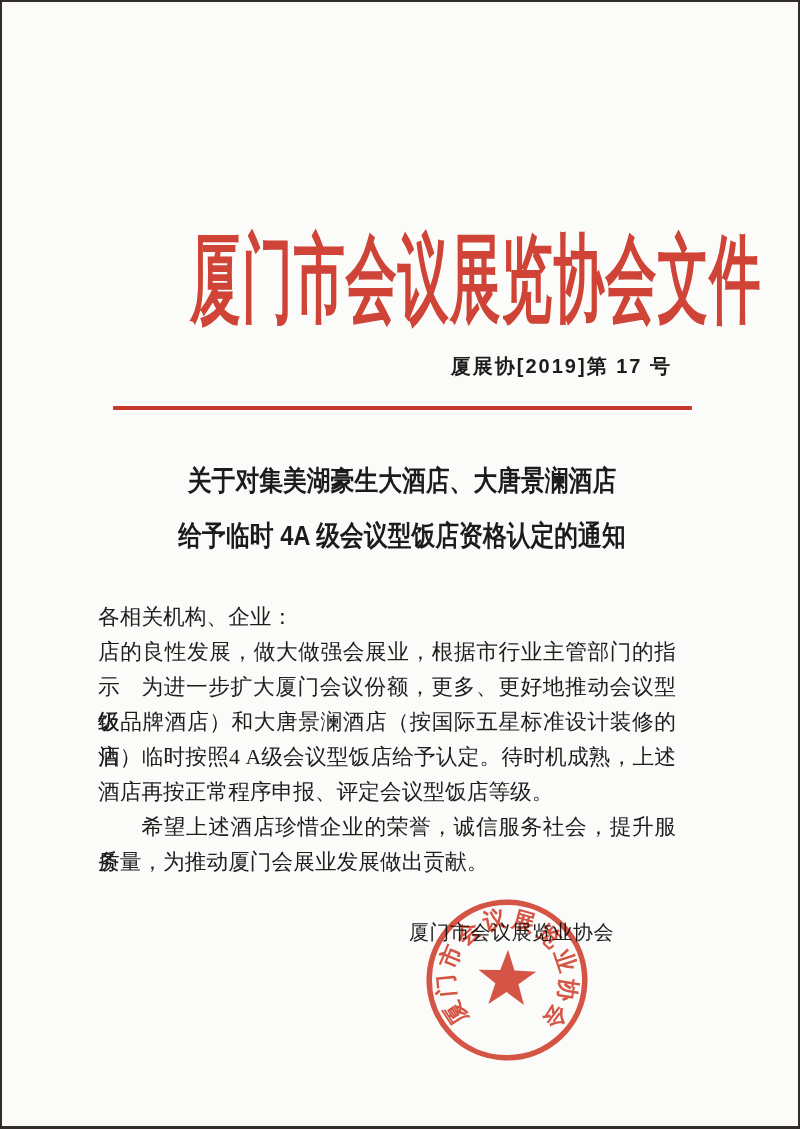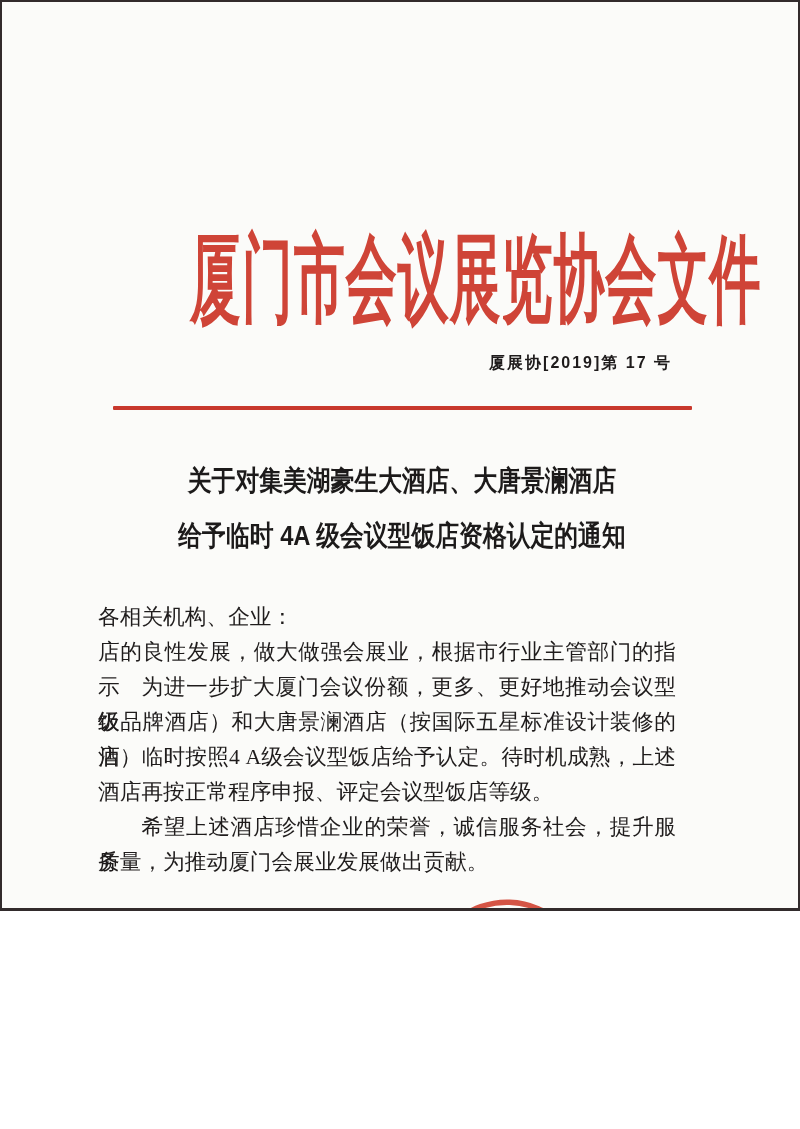--- a/index.html
+++ b/index.html
@@ -1,35 +1,35 @@
 <!DOCTYPE html>
 <html style="--red: #cf4437; --divider: #c8382d; --ink: #232020; --bg: #fbfbf9; --border: #322b2c; --seal: #d23b2a;"><head>
 <meta charset="utf-8">
 <style>
   :root{
     --red:#cf4437; --divider:#c8382d; --ink:#232020;
     --seal:#d23b2a; --bg:#fbfbf9; --border:#322b2c;
   }
   html,body{margin:0;padding:0;background:#fff;}
   .page{
-    position:relative;width:800px;height:911px;box-sizing:border-box;
+    position:relative;width:800px;height:1129px;box-sizing:border-box;
     background:var(--bg);border:2px solid var(--border);
     border-bottom-width:3px;overflow:hidden;
     font-family:"Liberation Serif","DejaVu Serif",serif;color:var(--ink);
   }
   .letterhead{
     position:absolute;top:228px;left:0;width:800px;height:100px;
     text-align:center;font-size:96px;line-height:100px;font-weight:bold;
     color:var(--red);white-space:nowrap;transform:scaleX(.53);
     transform-origin:50% 50%;letter-spacing:2px;margin:0;
   }
   .docnum{
     position:absolute;top:351px;left:378px;width:292px;text-align:right;
     font-family:"Liberation Sans","DejaVu Sans",sans-serif;
-    font-weight:bold;font-size:16px;letter-spacing:2px;color:#1e1b1b;
+    font-weight:bold;font-size:20px;letter-spacing:2px;color:#1e1b1b;
     white-space:nowrap;
   }
   .divider{
     position:absolute;top:404px;left:111px;width:579px;height:4px;
     background:var(--divider);border-radius:1px;
   }
   .title{
     position:absolute;top:451px;left:0;width:800px;text-align:center;
     font-family:"Liberation Sans","DejaVu Sans",sans-serif;
     font-weight:bold;font-size:28px;line-height:55px;color:#1c1a1a;

